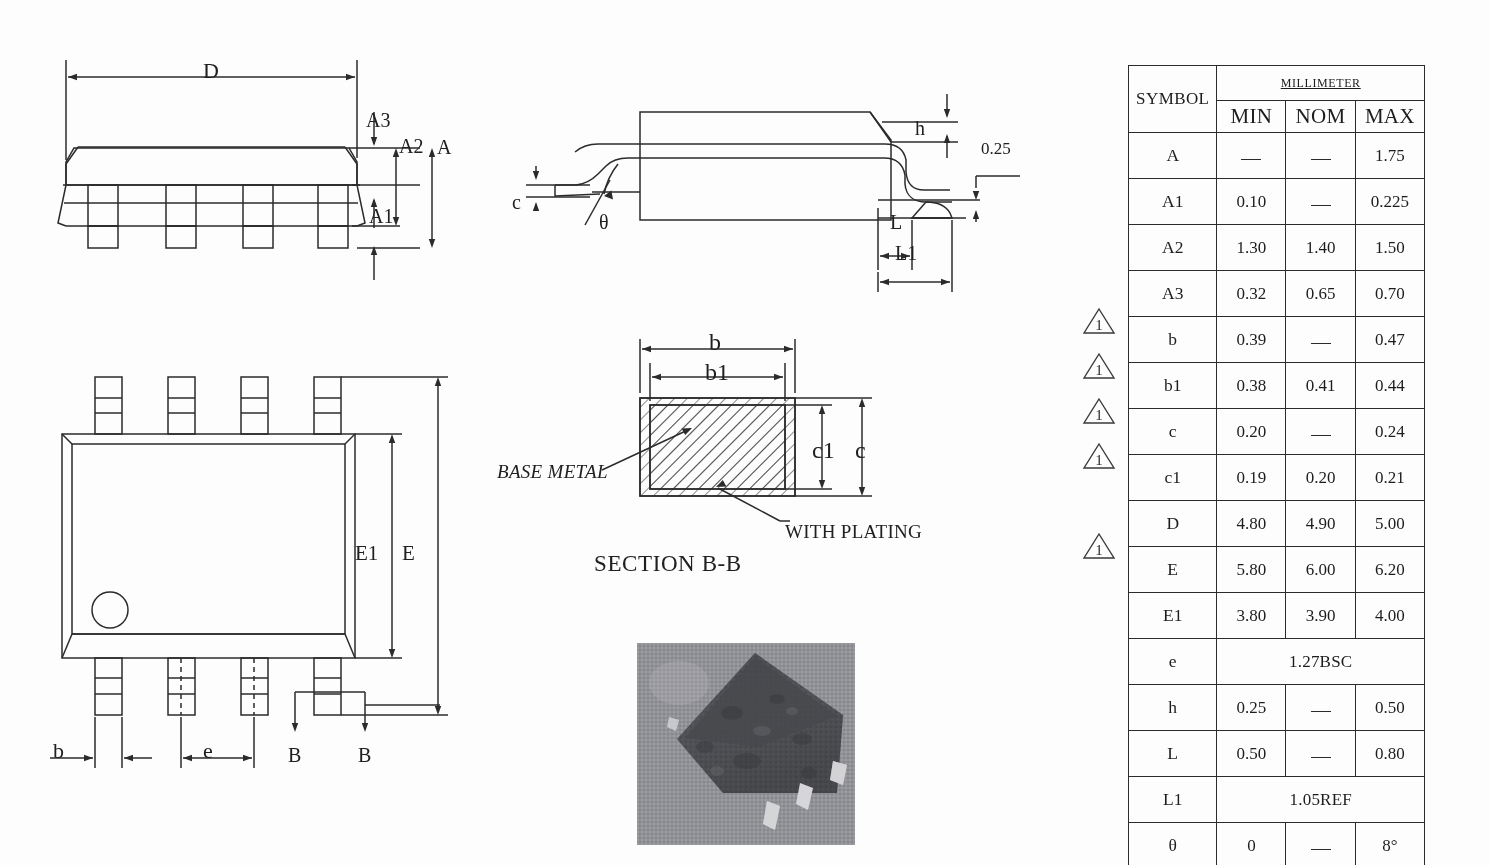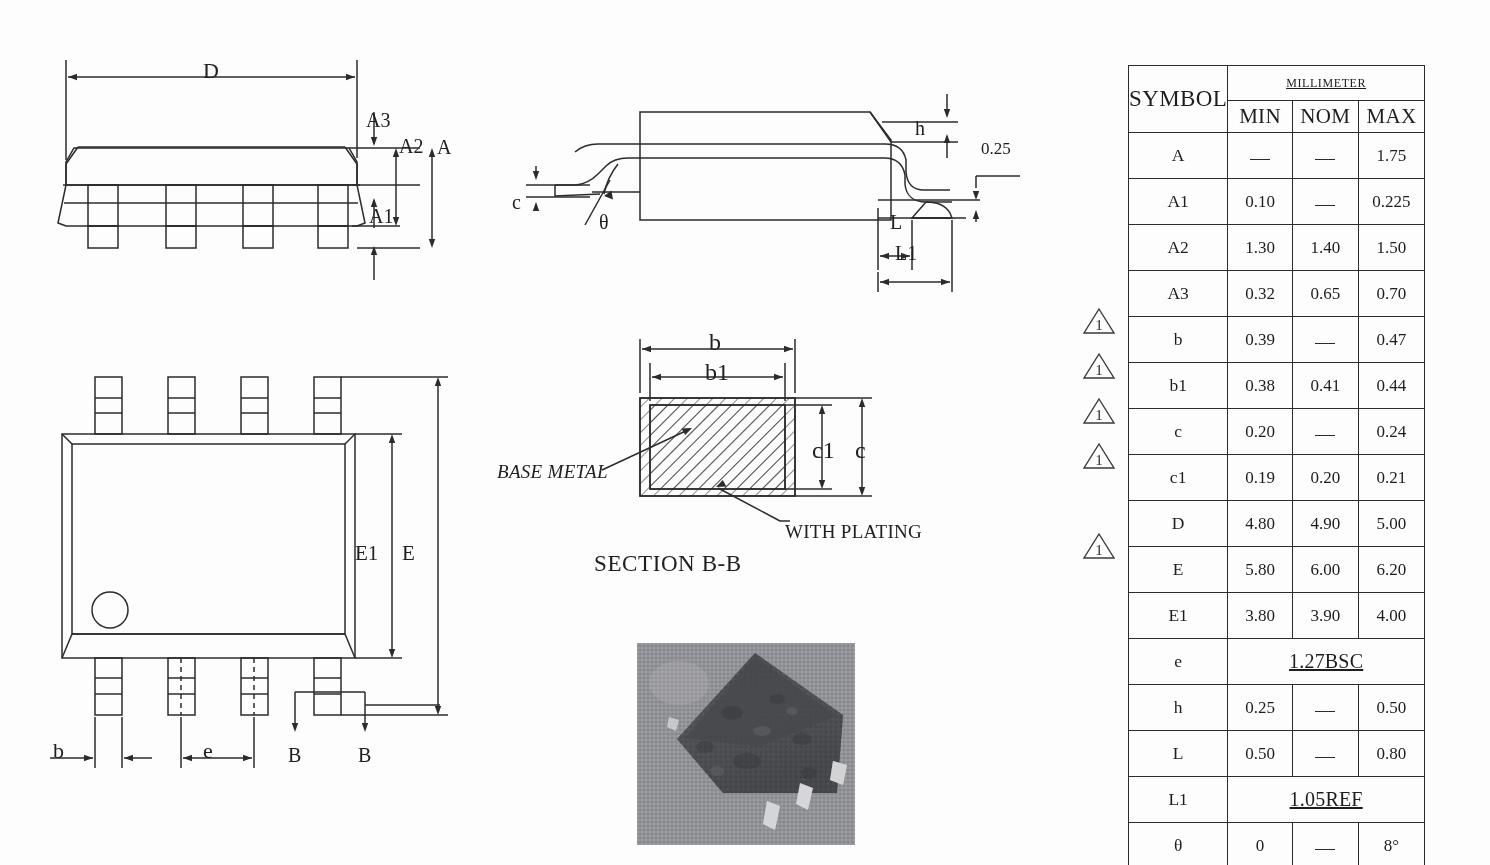--- a/index.html
+++ b/index.html
@@ -44,21 +44,21 @@
   #spec-table td, #spec-table th {
     border: 1.6px solid #2b2b2b;
     text-align: center;
     vertical-align: middle;
     font-family: "Liberation Serif", serif;
     font-weight: normal;
     color: #1d1d1d;
     padding: 0;
   }
   #spec-table .sym-head {
-    font-size: 23px;
+    font-size: 17px;
     letter-spacing: .4px;
     width: 88px;
   }
   #spec-table .mm-head {
     font-size: 12px;
     letter-spacing: .6px;
     height: 34px;
     text-decoration: underline;
   }
   #spec-table .sub-head {
@@ -69,23 +69,22 @@
     margin-left: 24px;
   }
   #spec-table td.sym {
     font-size: 17.5px;
     height: 45px;
   }
   #spec-table td.val {
     font-size: 17px;
   }
   #spec-table td.merged {
-    font-size: 20px;
+    font-size: 17px;
     letter-spacing: .2px;
-    text-decoration: underline;
   }
   .dash {
     display: inline-block;
     width: 20px;
     height: 0;
     border-top: 1.7px solid #2a2a2a;
     vertical-align: 1px;
   }
   
   .warn {

